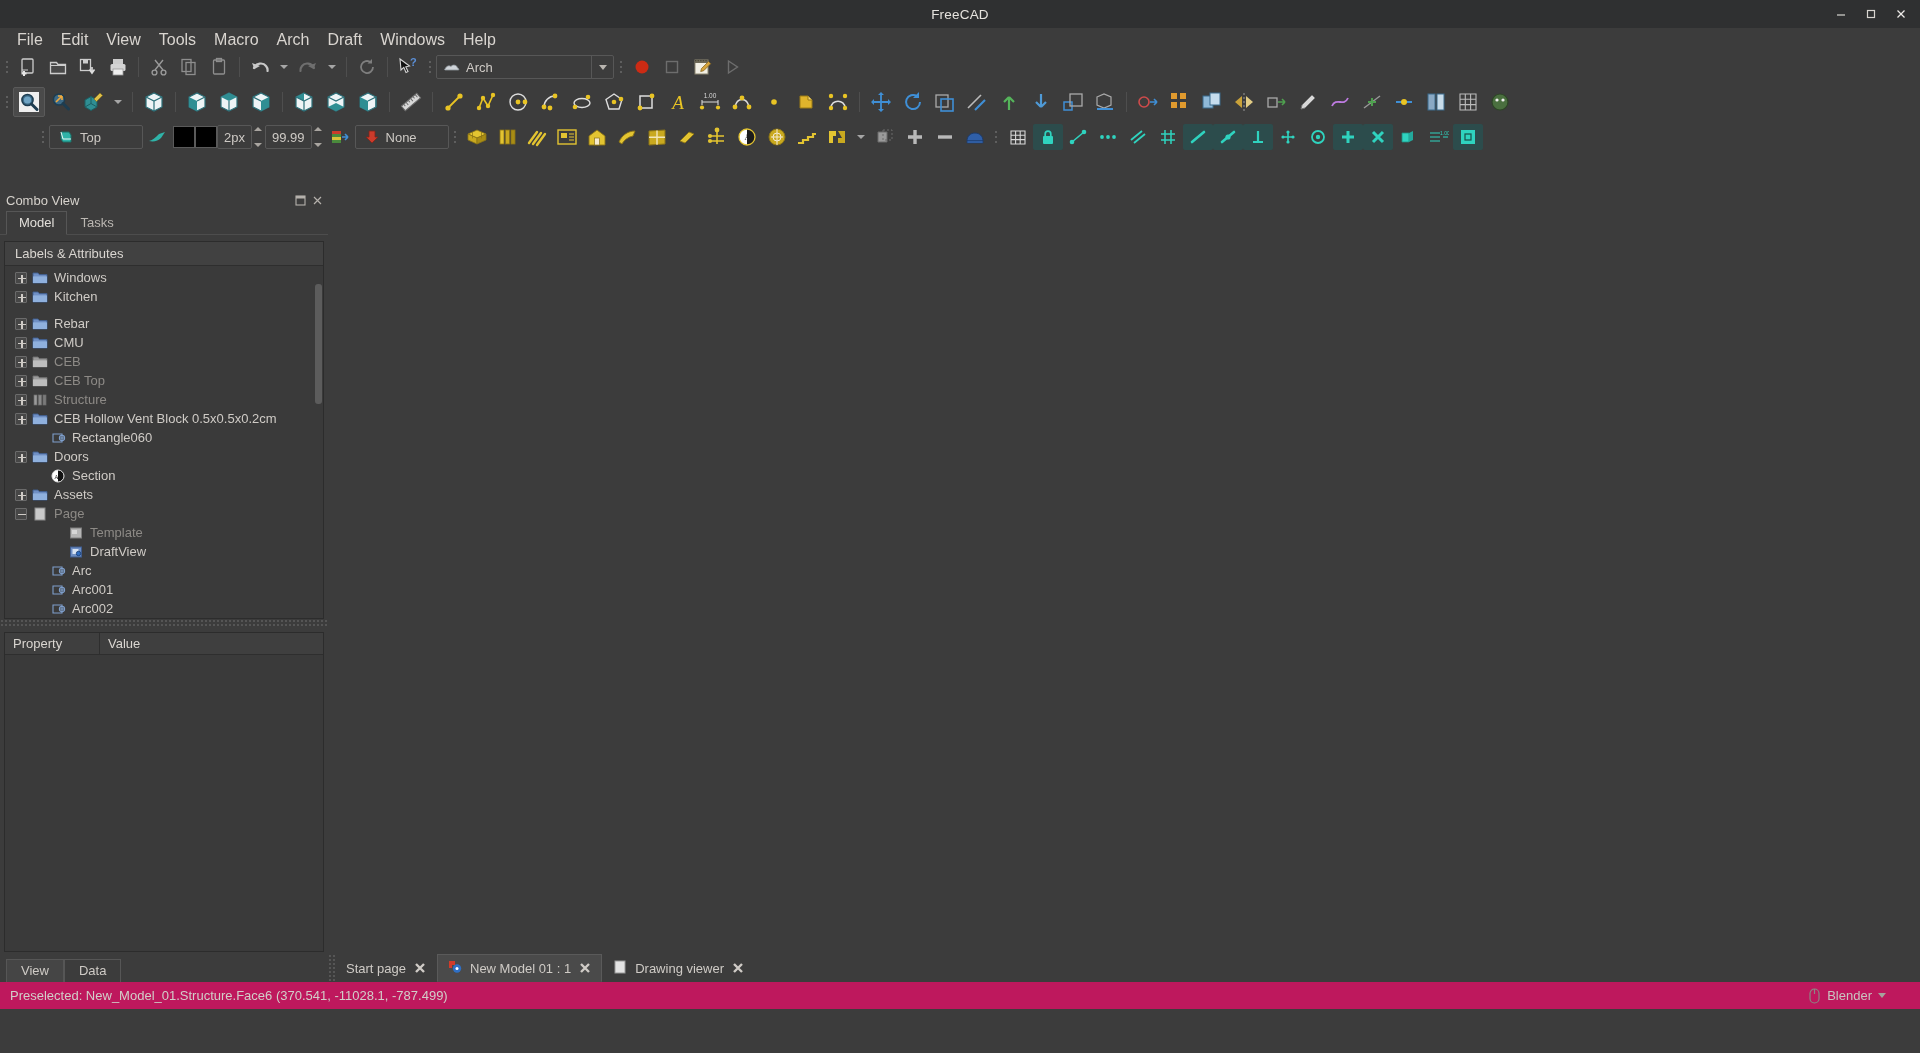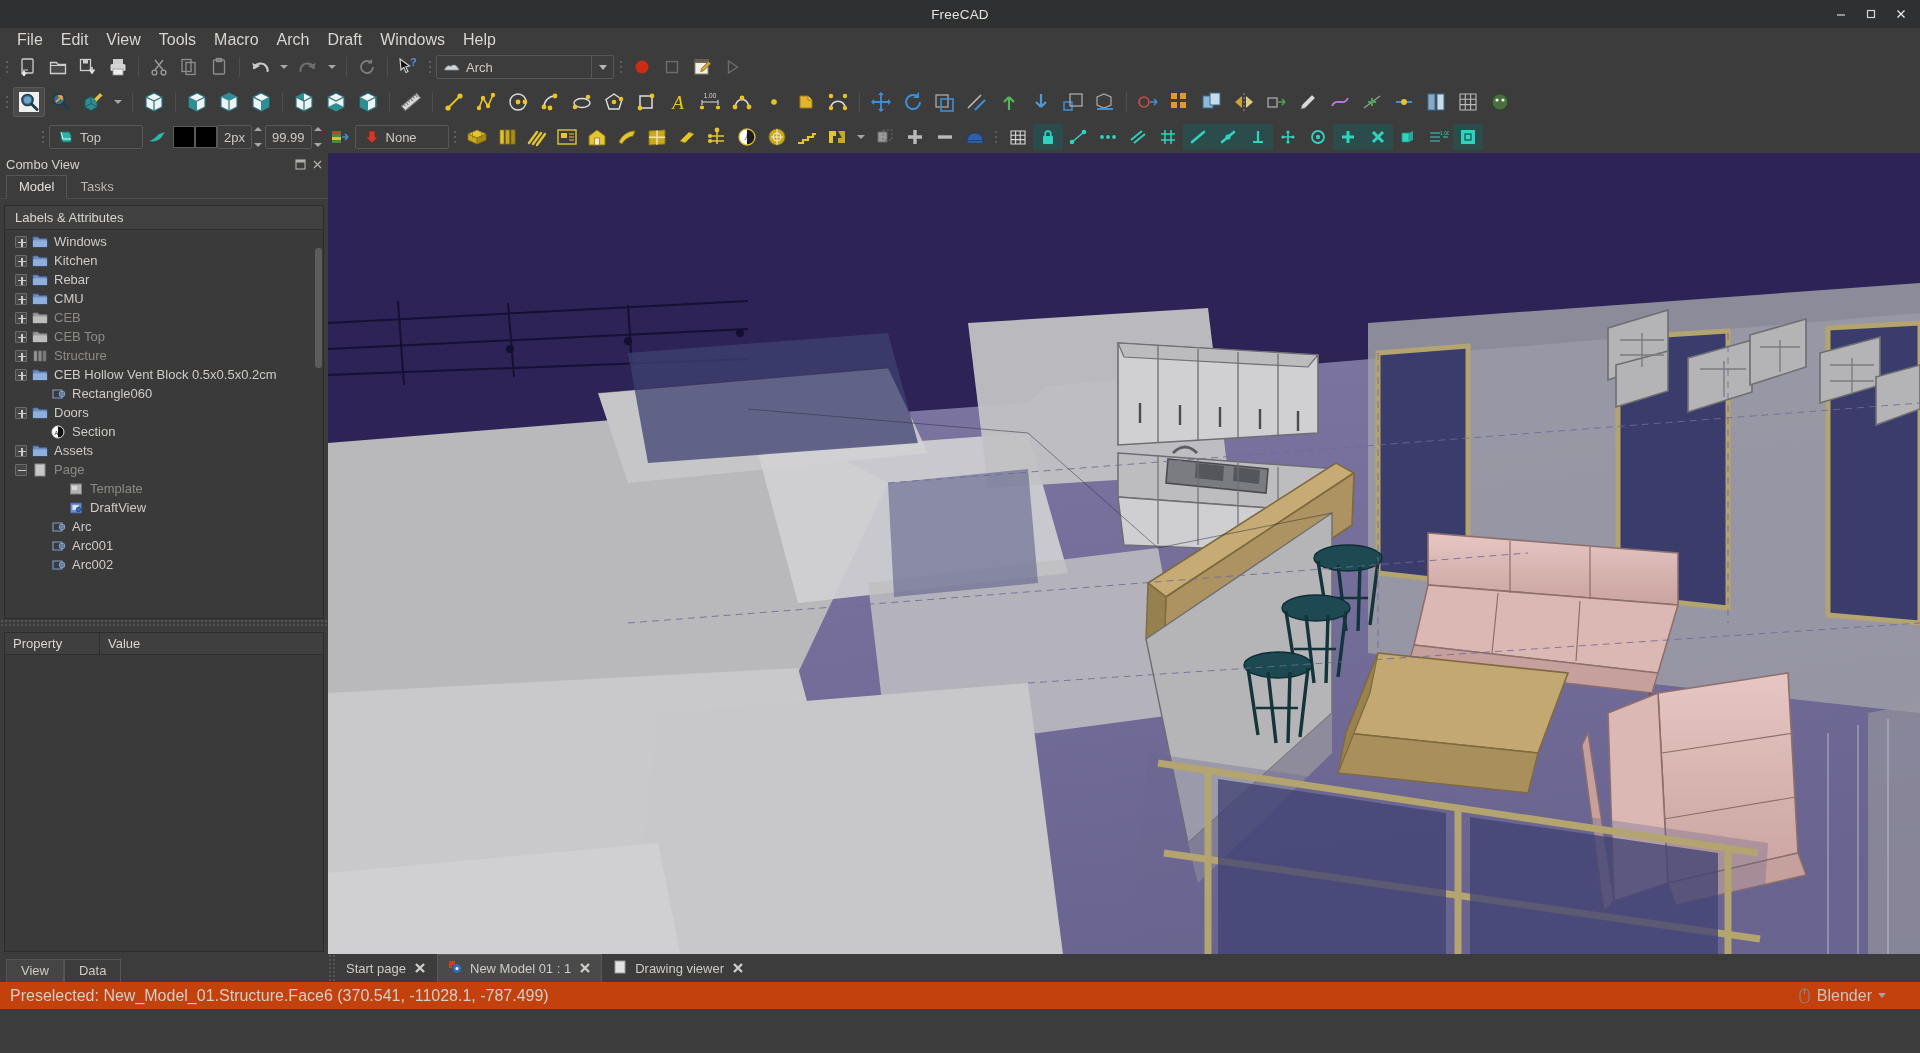--- a/index.html
+++ b/index.html
@@ -62,21 +62,21 @@
   
   .dbox { height:24px; border:1px solid #575757; border-radius:2px; background:#3c3c3c; display:flex; align-items:center; justify-content:center; color:#cdc9c4; font-size:13px; flex:none; padding: 0 6px;}
   .dbox.wp { width: 94px; justify-content:flex-start; gap:6px; padding-left:8px;}
   .swatch { width: 22px; height:22px; background:#000; border:1px solid #5a5a5a; flex:none; }
   .spin { width:13px; height:24px; display:flex; flex-direction:column; justify-content:space-between; flex:none; }
   .spin i { display:block; width:0;height:0;margin:2px auto; border-left:4px solid transparent;border-right:4px solid transparent; }
   .spin i.up { border-bottom:4px solid #a9a5a0;}
   .spin i.dn { border-top:4px solid #a9a5a0;}
 
   
-  .body { flex:1; display:flex; min-height:0; background:#3c3c3c; }
+  .body { flex:1; display:flex; min-height:0; background:#3c3c3c;align-items:flex-end; }
 
   
   .dock { width: 328px; min-width:328px; display:flex; flex-direction:column; background:#3c3c3c; }
   .dock-title { height:22px; display:flex; align-items:center; padding:0 4px 0 6px; font-size:13px; color:#d6d2cc;}
   .dock-title .sp { flex:1; }
   .dock-title .dbtn { width:14px;height:14px;margin-left:3px; display:flex;align-items:center;justify-content:center;}
   .tabs { display:flex; height:24px; align-items:flex-end; padding-left:6px; border-bottom:1px solid #4d4d4d;}
   .tab { padding: 3px 12px 4px 12px; font-size:13px; color:#bbb7b2; border:1px solid transparent; border-bottom:none;}
   .tab.sel { background:#3c3c3c; color:#e2dfda; border-color:#565656; border-bottom:1px solid #3c3c3c; margin-bottom:-1px;}
 
@@ -109,21 +109,21 @@
   .view3d svg { position:absolute; inset:0; display:block;}
 
   
   .mditabs { height:28px; min-height:28px; display:flex; align-items:stretch; background:#3c3c3c; }
   .mditabs .gripv { width:7px; background-image: radial-gradient(#565656 1px, transparent 1px); background-size:4px 4px; }
   .mdit { display:flex; align-items:center; gap:8px; padding: 0 10px; font-size:13px; color:#cfcbc6; border:1px solid transparent;}
   .mdit.sel { background:#4a4a4a; border-color:#5a5a5a; border-bottom-color:transparent;}
   .mdit .x { width:12px;height:12px; position:relative; flex:none;}
 
   
-  .statusbar { height:27px; min-height:27px; display:flex; align-items:center; background:#c2410c; padding-left: 10px; font-size:16px; color:#d2cec9;}
+  .statusbar { height:27px; min-height:27px; display:flex; align-items:center; background:#be185d; padding-left: 10px; font-size:13px; color:#d2cec9;}
   .statusbar .right { margin-left:auto; display:flex; align-items:center; gap:6px; padding-right:34px;}
   .navstyle { display:flex; align-items:center; gap:6px; color:#c9c5c0;text-align:right;}
 </style>
 </head>
 <body>
 
 <div id="app">
 
   <div class="titlebar">
     <div class="title">FreeCAD</div>
@@ -893,21 +893,21 @@
             <div class="tnode" style="padding-left: 10px;">
               <span class="exp plus"></span>
               <span class="ti">
                 <svg width="16" height="13" viewBox="0 0 16 13">
                   <path d="M1 2h5l1.2 1.6H15V12H1z" fill="#6f8fc4" stroke="#3f5d8f" stroke-width=".9"></path>
                   <path d="M1 5.4h14V12H1z" fill="#8fb0dd"></path>
                 </svg>
               </span>
               <span class="tl">Kitchen</span>
             </div>
-            <div class="tnode" style="padding-left: 10px;">
+            <div class="tnode" style="padding-left: 10px; margin-top: 8px;">
               <span class="exp plus"></span>
               <span class="ti">
                 <svg width="16" height="13" viewBox="0 0 16 13">
                   <path d="M1 2h5l1.2 1.6H15V12H1z" fill="#6f8fc4" stroke="#3f5d8f" stroke-width=".9"></path>
                   <path d="M1 5.4h14V12H1z" fill="#8fb0dd"></path>
                 </svg>
               </span>
               <span class="tl">Rebar</span>
             </div>
             <div class="tnode" style="padding-left: 10px;">

